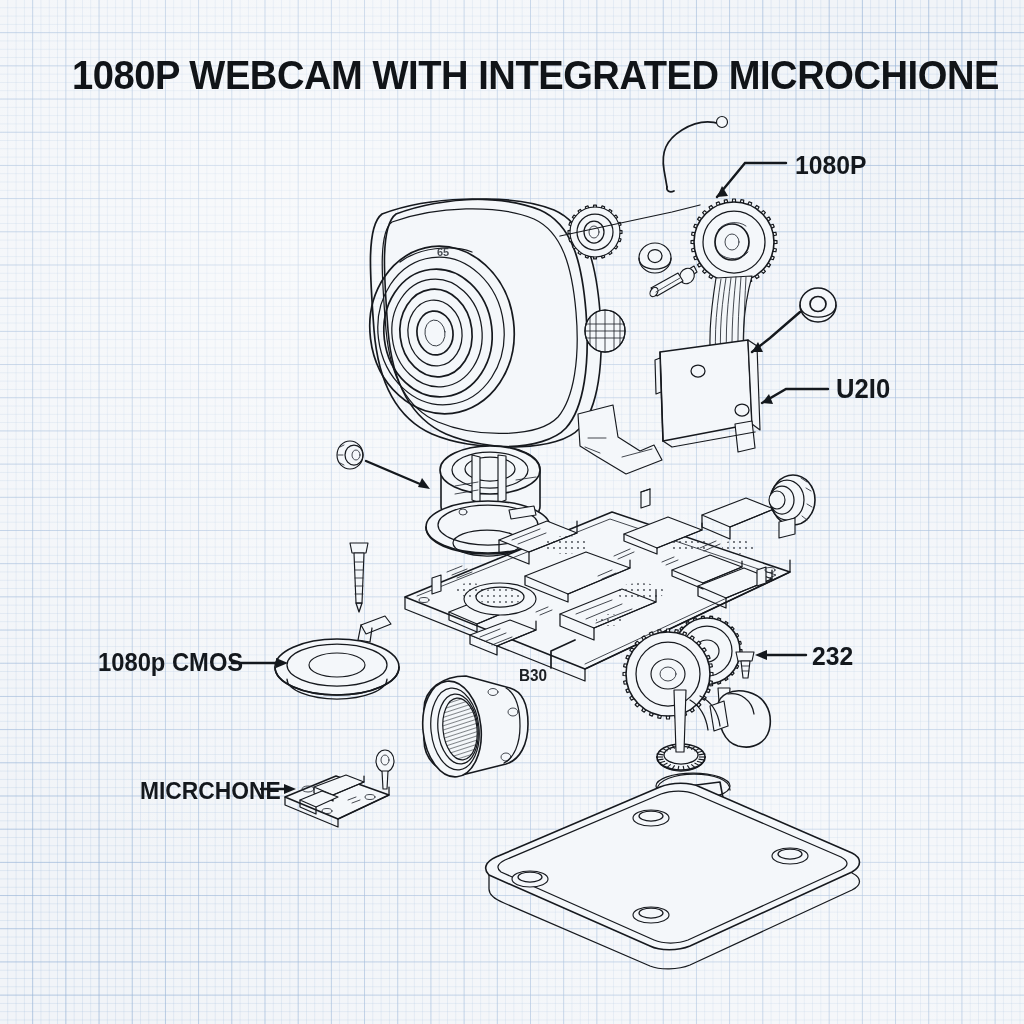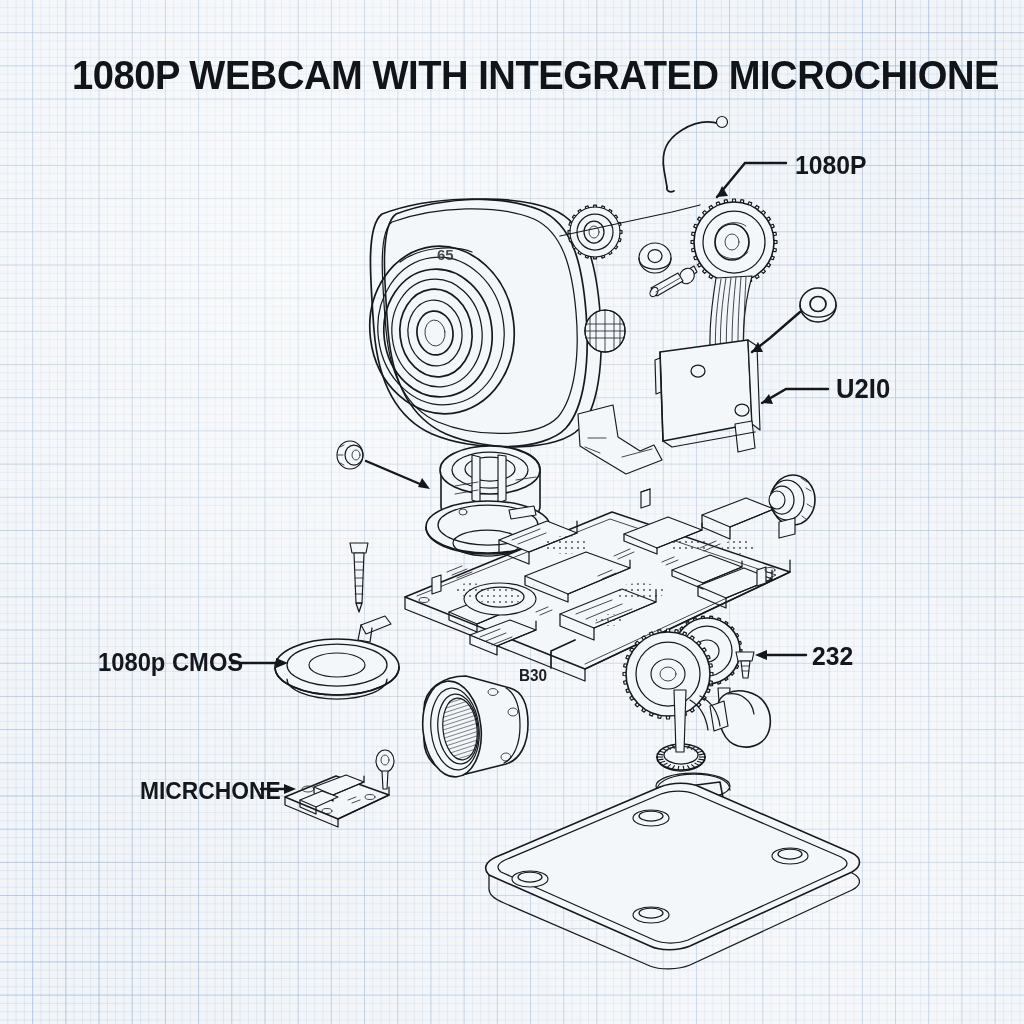--- a/index.html
+++ b/index.html
@@ -56,21 +56,21 @@
   .cal-u210{left:836px;top:374px;font-size:27px;}
   .cal-cmos{left:98px;top:648px;font-size:25px;}
   .cal-232{left:812px;top:641px;font-size:26px;}
   .cal-mic{left:140px;top:777px;font-size:24px;}
   .micro-note{
     position:absolute;left:519px;top:666px;font-size:17px;font-weight:bold;
     color:#1b1f24;font-family:"Liberation Sans",sans-serif;
     transform:scaleX(0.9);transform-origin:left center;
   }
   .lens-note{
-    position:absolute;left:437px;top:246px;font-size:15px;font-weight:bold;
+    position:absolute;left:437px;top:246px;font-size:11px;font-weight:bold;
     color:#2a2f36;font-family:"Liberation Sans",sans-serif;opacity:.85;
   }
 </style>
 </head>
 <body>
 
 <div id="sheet">
   <div id="paperTint"></div>
 
   <svg id="art" viewBox="0 0 1024 1024" xmlns="http://www.w3.org/2000/svg">

